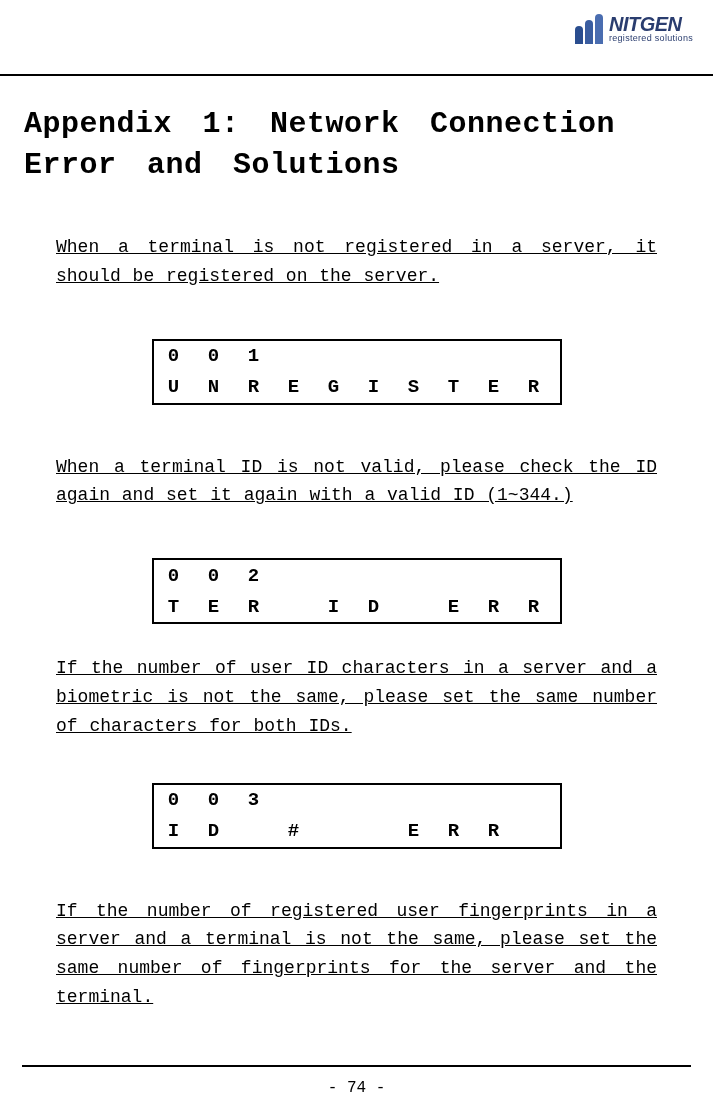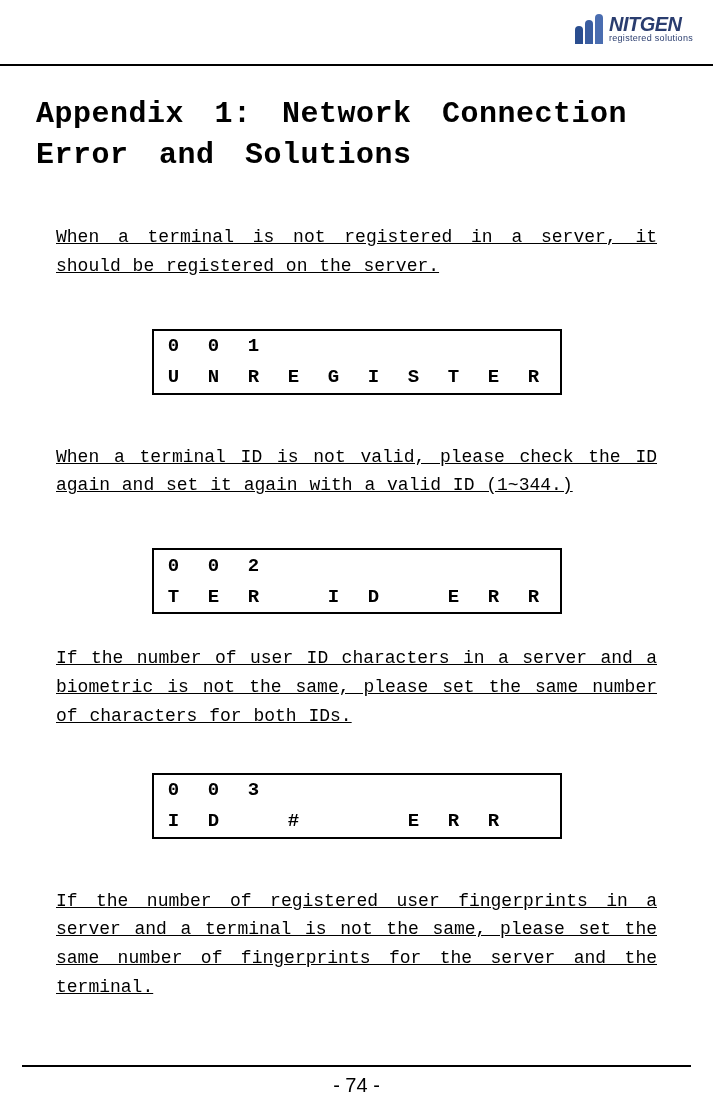--- a/index.html
+++ b/index.html
@@ -9,21 +9,21 @@
     }
     body {
       width: 713px;
       height: 1113px;
       background: #fff;
       font-family: "Courier New", monospace;
       position: relative;
     }
     .header {
       position: relative;
-      height: 66px;
+      height: 76px;
       border-bottom: 2px solid #000;
     }
     .logo {
       position: absolute;
       right: 20px;
       top: 12px;
       display: flex;
       align-items: center;
       gap: 6px;
     }
@@ -71,21 +71,20 @@
     .content {
       padding: 28px 24px 0 24px;
     }
     .title {
       font-family: "Courier New", monospace;
       font-size: 30px;
       letter-spacing: 0.5px;
       line-height: 1.35;
       word-spacing: 12px;
       margin-bottom: 48px;
-      margin-left: 12px;
     }
     .body-wrap {
       padding: 0 32px;
     }
     .para {
       font-size: 18px;
       line-height: 1.6;
       text-align: justify;
       margin-bottom: 48px;
       word-spacing: 1px;
@@ -123,22 +122,22 @@
       left: 22px;
       right: 22px;
       border-top: 2px solid #000;
     }
     .page-number {
       position: absolute;
       bottom: 16px;
       left: 0;
       right: 0;
       text-align: center;
-      font-family: Liberation Sans, sans-serif;
-      font-size: 20px;
+      font-family: Liberation Mono, monospace;
+      font-size: 16px;
     }
   </style>
 </head>
 <body>
 
 <div class="header">
   <div class="logo">
     <div class="logo-bars">
       <div class="bar b1"></div>
       <div class="bar b2"></div>

